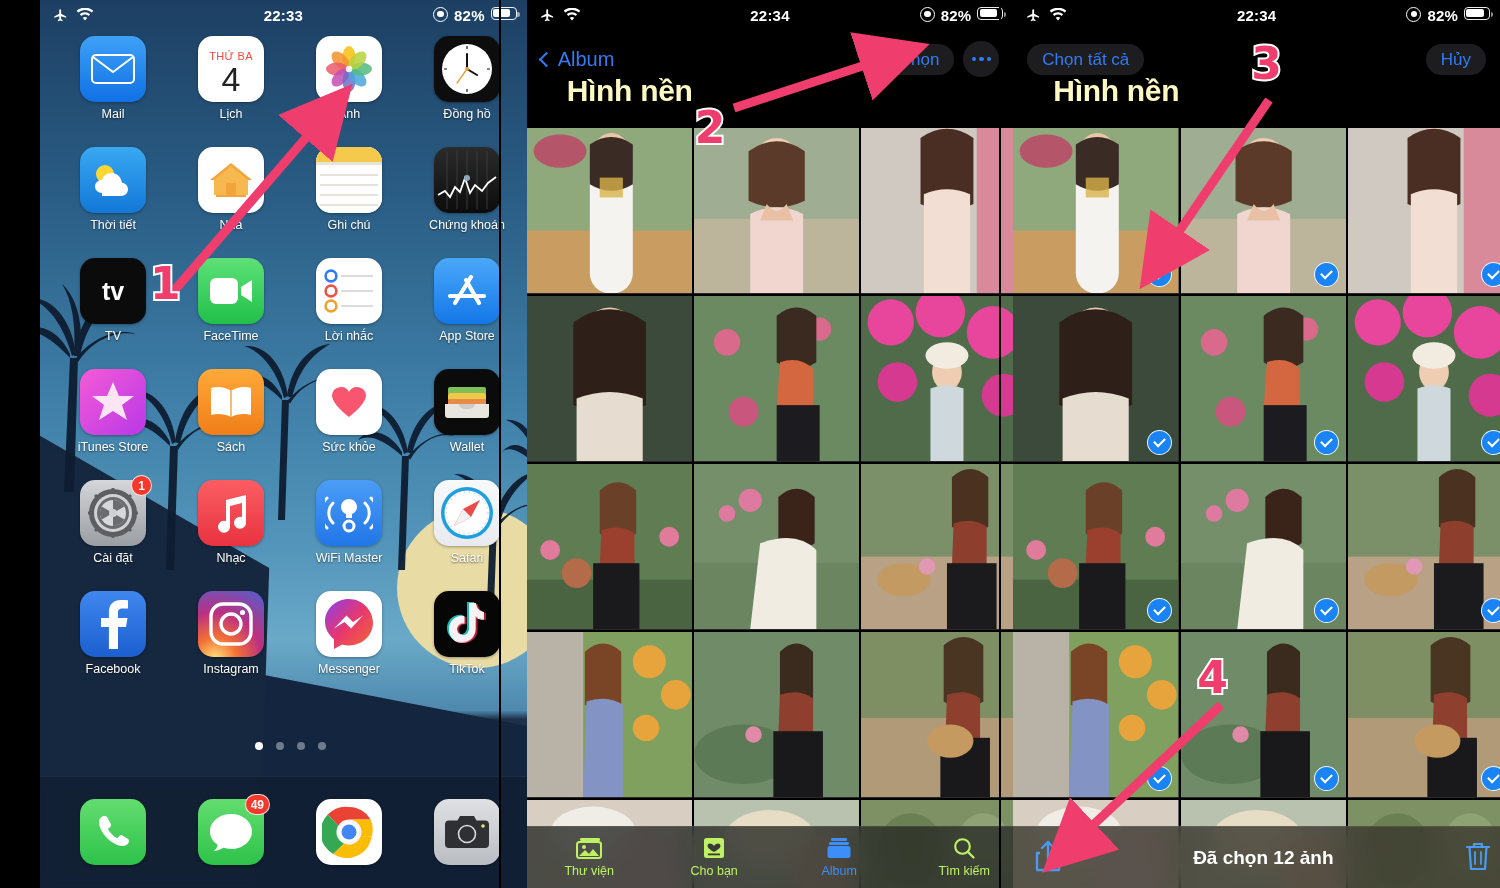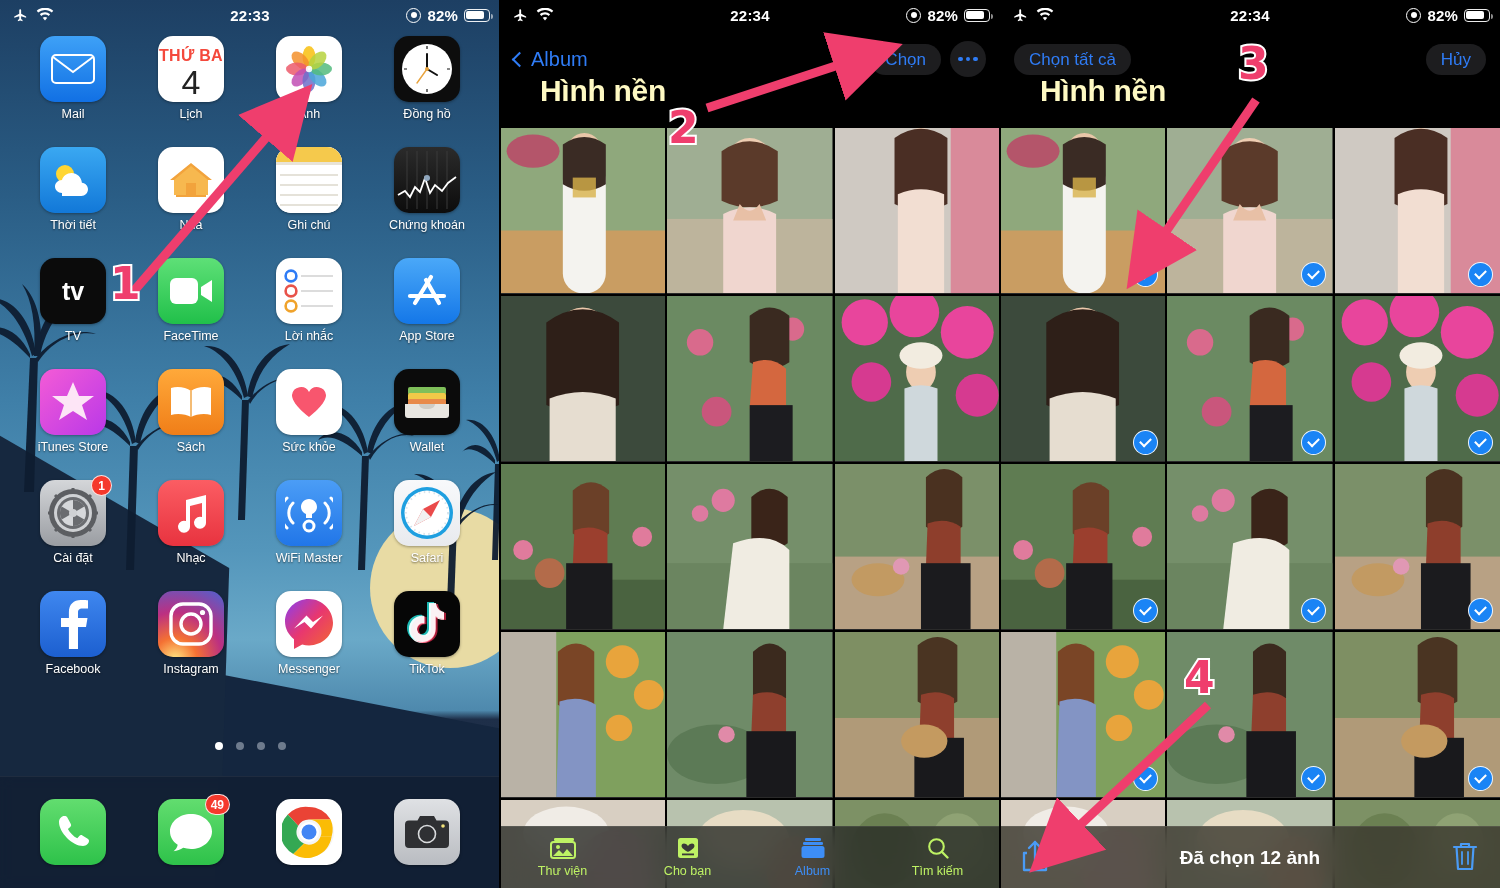--- a/index.html
+++ b/index.html
@@ -14,36 +14,36 @@
 
   
   .statusbar {
     position: absolute; top: 0; left: 0; width: 100%; height: 30px;
     display: flex; align-items: center; z-index: 30;
     color: #fff; font-size: 15px; font-weight: 700;
     letter-spacing: .2px;
   }
   .sb-left { position:absolute; left: 12px; display: flex; align-items: center; gap: 7px; }
   .sb-center { position: absolute; left: 0; right: 0; text-align: center; }
-  .sb-right { position: absolute; right: 10px; display: flex; align-items: center; gap: 6px; }
+  .sb-right { position: absolute; right: 10px; display: flex; align-items: flex-start; gap: 6px; }
   .sb-pct { font-size: 15px; font-weight: 700; }
   .batt {
     width: 26px; height: 13px; border: 1.6px solid rgba(255,255,255,.92);
     border-radius: 4px; position: relative; padding: 1.4px;
   }
   .batt::after{
     content:""; position:absolute; right:-4px; top:4px; width:2.2px; height:5px;
     background: rgba(255,255,255,.55); border-radius: 0 2px 2px 0;
   }
   .batt i { display:block; height:100%; width: 82%; background:#fff; border-radius:2px; }
   .loc { width: 15px; height: 15px; border: 1.7px solid #fff; border-radius: 50%; position: relative; }
   .loc::after { content:""; position:absolute; inset:3.2px; background:#fff; border-radius:50%; }
 
   
-  .home { background: #1e3a5c; }
+  .home { background: #1e3a5c; margin-left: 40px; }
   .wall { position: absolute; inset: 0; overflow: hidden; }
   .sky {
     position:absolute; inset:0;
     background: linear-gradient(180deg, #1d3f63 0%, #2a5d85 22%, #3f7fa8 45%, #5496bb 62%, #6aa9c8 72%, #4e89ad 80%, #1e2f49 81%, #16263d 100%);
   }
   .sun {
     position:absolute; right: -30px; top: 508px; width: 160px; height: 160px;
     background: #e8dba4; border-radius: 50%;
   }
   .land1 {
@@ -96,21 +96,21 @@
     position:absolute; left:0; bottom:0; width:500px; height:112px; z-index:6;
     display:grid; grid-template-columns: repeat(4,1fr); align-items:center;
     padding: 0 14px;
   }
   .dock .app { align-items:center; }
 
   
   .ic-mail { background: linear-gradient(180deg,#3ea1f7,#1170e4); }
   .ic-white { background:#fff; }
   .ic-cal { background:#fff; flex-direction:column; }
-  .cal-top { font-size:16px; color:#f4493c; font-weight:700; letter-spacing:.3px; margin-top:7px;}
+  .cal-top { font-size:11px; color:#f4493c; font-weight:400; letter-spacing:.3px; margin-top:7px;}
   .cal-num { font-size:34px; color:#222; line-height:.95; font-weight:400; margin-top:1px;}
   .ic-clock { background:#0d0d0d; }
   .ic-weather { background: linear-gradient(180deg,#3aa8f2,#1278d8); }
   .ic-home { background:#fff; }
   .ic-notes { background:#fff; }
   .ic-tv { background:#0b0b0b; color:#fff; font-size:27px; font-weight:600;}
   .ic-stocks { background: linear-gradient(180deg,#2b2b2b,#0c0c0c); }
   .ic-ft { background: linear-gradient(180deg,#5ee077,#21c04a); }
   .ic-rem { background:#fff; }
   .ic-appstore { background: linear-gradient(180deg,#4aa8f8,#1477e8); }

